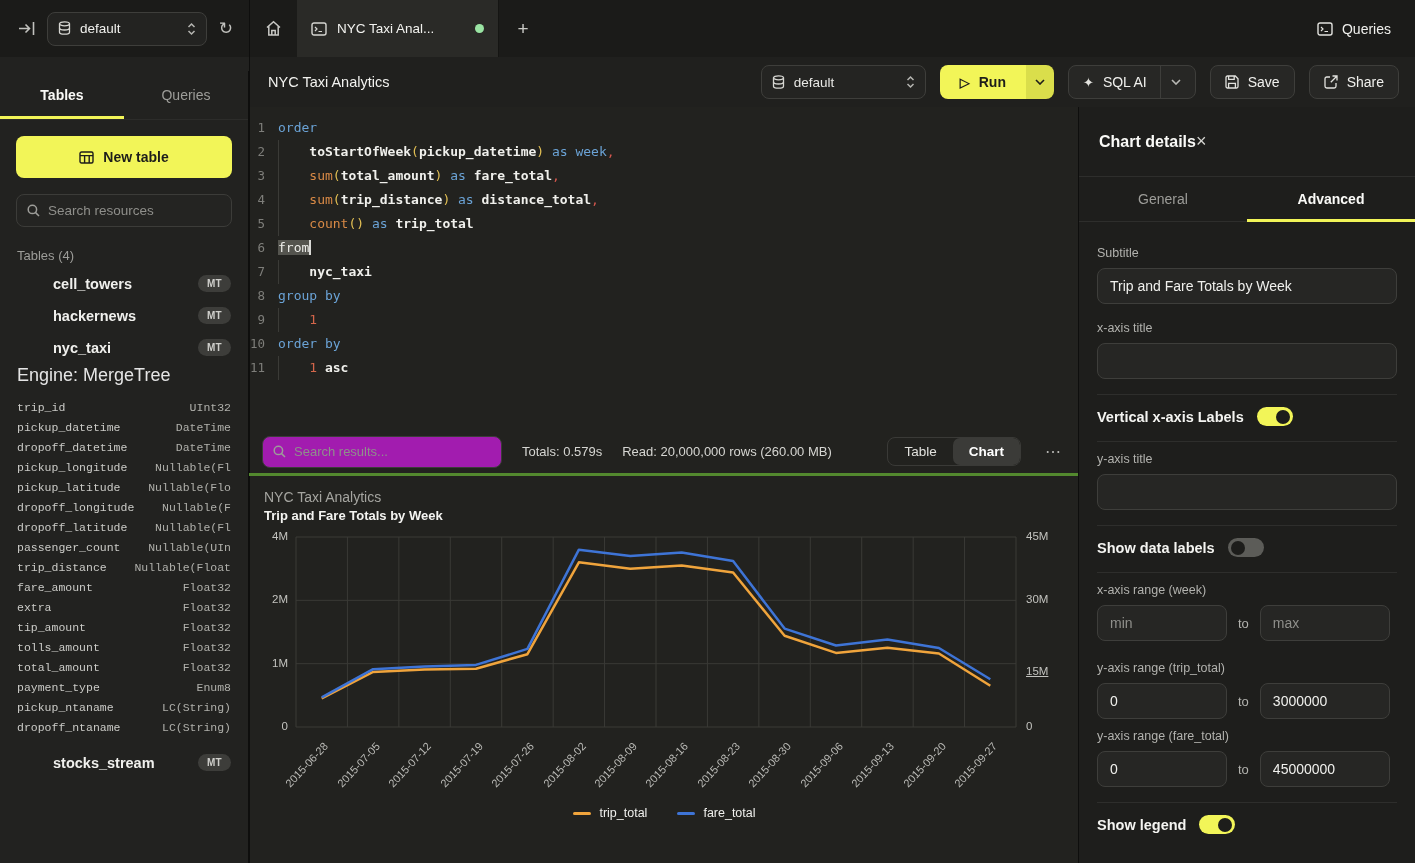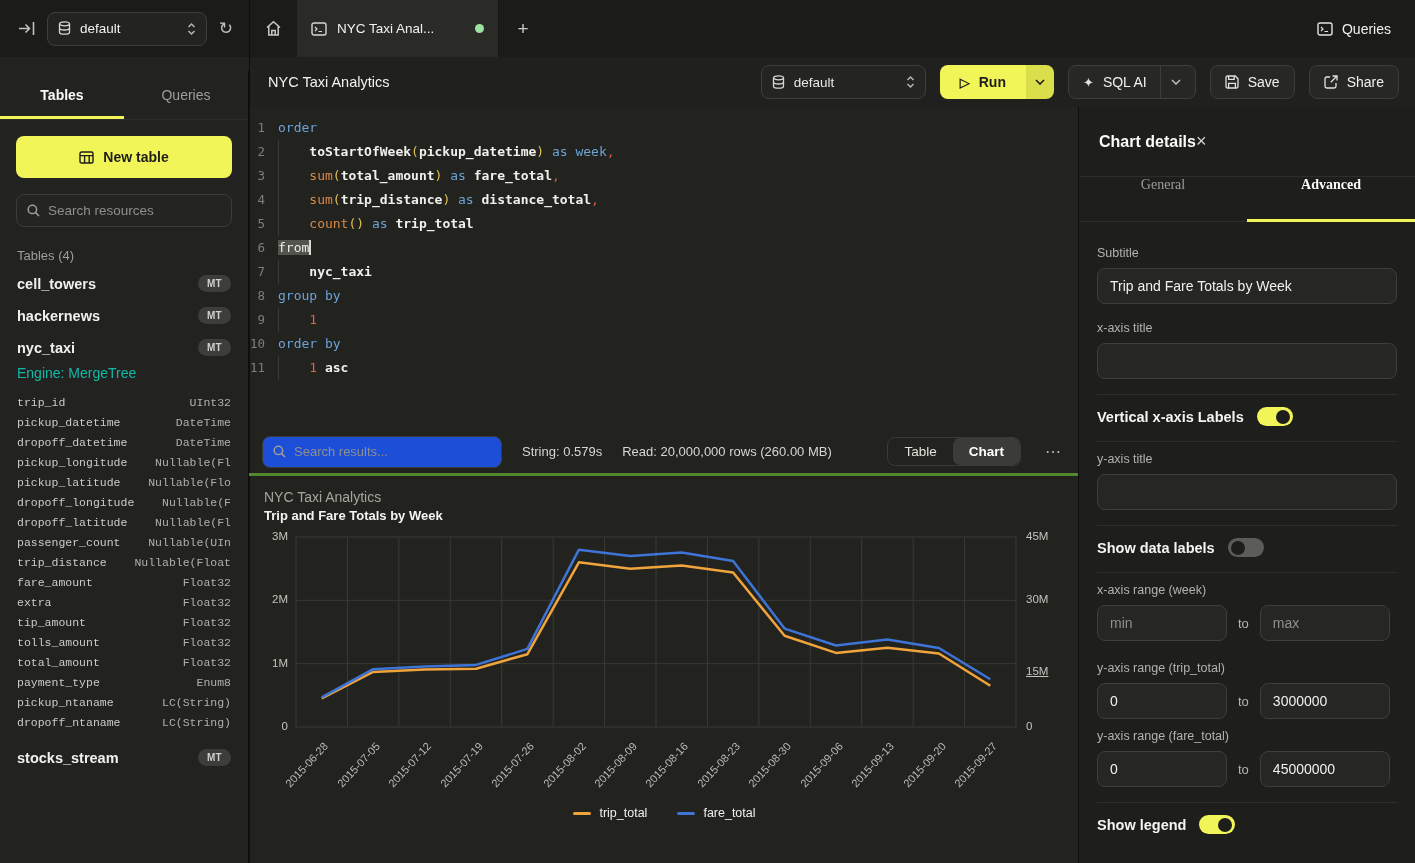--- a/index.html
+++ b/index.html
@@ -26,24 +26,24 @@
   .sidebar { position:absolute; top:71px; left:0; width:249px; bottom:0; background:#222220; border-right:1px solid #0e0e0d; }
   .side-tabs { height:49px; display:flex; border-bottom:1px solid #2c2c2a; }
   .side-tab { flex:1; display:flex; align-items:center; justify-content:center; font-size:14px; color:#9d9d99; cursor:pointer; position:relative; }
   .side-tab.active { color:#fafaf7; font-weight:700; }
   .side-tab.active::after { content:""; position:absolute; left:0; right:0; bottom:0; height:3px; background:var(--yellow); }
   .new-table { margin:16px; height:42px; background:var(--yellow); border-radius:8px; display:flex; align-items:center; justify-content:center; gap:9px; color:#1d1d1a; font-size:14px; font-weight:700; cursor:pointer; }
   .search-box { margin:2px 16px 0; height:33px; border:1px solid #3c3c39; border-radius:8px; display:flex; align-items:center; gap:8px; padding:0 10px; background:#242422; }
   .search-box input { background:transparent; border:0; outline:0; color:#e8e8e5; font-size:13.5px; width:100%; font-family:"Liberation Sans",sans-serif; }
   .search-box input::placeholder { color:#8f8f8b; }
   .side-section { padding:21px 17px 4px; color:#9d9d99; font-size:13px; }
-  .trow { display:flex; align-items:center; justify-content:space-between; padding:8px 17px 7px; cursor:pointer; }
+  .trow { display:flex; align-items:center; justify-content:space-between; padding:8px 17px 7px; cursor:pointer;margin-left:36px; }
   .trow .tname { font-size:14.5px; font-weight:600; color:#f0f0ed; }
   .mt-badge { background:#3d3d3a; border-radius:10px; font-size:10px; font-weight:700; color:#cfcfcb; padding:3px 9px; letter-spacing:.3px; }
-  .engine-note { padding:2px 17px 10px; color:#14b8a6; font-size:14px; }
+  .engine-note { padding:2px 17px 10px; color:#e5e5e5; font-size:18px; }
   .cols { padding:2px 17px 6px; font-family:Liberation Mono, monospace; font-size:11.5px; }
   .col-row { display:flex; justify-content:space-between; line-height:20px; white-space:nowrap; overflow:hidden; }
   .col-row .cn { color:#cbcbc7; }
   .col-row .ctp { color:#b0b0ab; margin-left:6px; }
 
   
   .qheader { position:absolute; left:249px; top:57px; right:0; height:50px; background:#20201e; display:flex; align-items:center; padding:0 16px 0 18px; border-left:1px solid #0e0e0d; gap:14px; }
   .qtitle { font-size:14.5px; color:#f2f2ef; flex:1; }
   .hdr-db { width:165px; height:34px; border:1px solid #3e3e3b; border-radius:8px; display:flex; align-items:center; gap:9px; padding:0 10px; background:#242422; font-size:13.5px; }
   .hdr-db .grow { flex:1; }
@@ -62,21 +62,21 @@
   .tok-kw { color:#6ba3d6; }
   .tok-id { color:#f0f0ec; font-weight:700; }
   .tok-fn { color:#d98a46; }
   .tok-par { color:#e3c054; }
   .tok-comma { color:#d4574e; }
   .tok-num { color:#d4664a; }
   .tok-sel { background:#54544e; color:#eeeeea; border-right:2px solid #d9d9d5; font-weight:400; }
 
   
   .results { position:absolute; left:249px; top:430px; width:829px; height:43px; display:flex; align-items:center; gap:20px; padding:0 12px; background:#22221f; border-left:1px solid #0e0e0d; }
-  .res-search { width:240px; height:32px; border:1px solid #3c3c39; border-radius:8px; display:flex; align-items:center; gap:8px; padding:0 10px; background:#1d4ed8; }
+  .res-search { width:240px; height:32px; border:1px solid #3c3c39; border-radius:8px; display:flex; align-items:center; gap:8px; padding:0 10px; background:#a21caf; }
   .res-search input { background:transparent; border:0; outline:0; color:#e8e8e5; font-size:13px; width:100%; font-family:"Liberation Sans",sans-serif; }
   .res-search input::placeholder { color:#8f8f8b; }
   .res-stat { font-size:13px; color:#d6d6d2; white-space:nowrap; }
   .res-spacer { flex:1; }
   .seg { display:flex; border:1px solid #3a3a37; border-radius:8px; overflow:hidden; }
   .seg-item { padding:6px 16px; font-size:13.5px; color:#e2e2de; cursor:pointer; }
   .seg-item.sel { background:#3b3b38; color:#ffffff; border-radius:7px; font-weight:600; }
   .more-dots { font-size:16px; color:#b5b5b1; letter-spacing:1px; cursor:pointer; padding:0 4px; }
   .greenline { position:absolute; left:249px; top:473px; width:829px; height:3px; background:#53892e; }
 
@@ -92,21 +92,21 @@
   .legend { position:absolute; left:0; top:330px; width:829px; display:flex; justify-content:center; gap:30px; align-items:center; }
   .leg-item { display:flex; align-items:center; gap:8px; font-size:12.5px; color:#f0f0ed; }
   .leg-swatch { width:18px; height:3px; border-radius:2px; }
 
   
   .details { position:absolute; left:1078px; top:107px; width:337px; bottom:0; background:#1e1e1c; border-left:1px solid #0e0e0d; }
   .dp-head { height:70px; display:flex; align-items:center; padding:0 20px; border-bottom:1px solid #2e2e2c; }
   .dp-head .t { font-size:16px; font-weight:700; color:#fafaf7; }
   .dp-close { font-size:18px; color:#d6d6d2; cursor:pointer; }
   .dp-tabs { height:45px; display:flex; border-bottom:1px solid #2e2e2c; }
-  .dp-tab { flex:1; display:flex; align-items:flex-start; justify-content:center; font-size:14px; color:#9d9d99; cursor:pointer; position:relative;font-family:Liberation Serif, serif; }
+  .dp-tab { flex:1; display:flex; align-items:center; justify-content:center; font-size:14px; color:#9d9d99; cursor:pointer; position:relative; }
   .dp-tab.active { color:#fafaf7; font-weight:600; }
   .dp-tab.active::after { content:""; position:absolute; left:0; right:0; bottom:-1px; height:3px; background:var(--yellow); }
   .dp-body { padding:14px 18px 0; }
   .fld-label { font-size:12.5px; color:#b2b2ae; margin:10px 0 8px; }
   .fld-input { width:100%; height:36px; background:#262624; border:1px solid #3e3e3b; border-radius:8px; color:#f0f0ed; font-size:14px; padding:0 12px; outline:0; font-family:"Liberation Sans",sans-serif; }
   .fld-input::placeholder { color:#8f8f8b; }
   .dp-hr { border:0; border-top:1px solid #2e2e2c; margin:15px 0 5px; }
   .toggle-row { display:flex; align-items:center; gap:13px; margin:12px 0 8px; }
   .toggle-row .tl { font-size:14.5px; font-weight:600; color:#f4f4f1; }
   .toggle { width:36px; height:19px; border-radius:10px; position:relative; cursor:pointer; }
@@ -408,21 +408,21 @@
   <div class="results">
     <div class="res-search">
       <span>
         <svg width="13" height="13" viewBox="0 0 13 13" fill="none" stroke="#9d9d99" stroke-width="1.5">
             <circle cx="5.4" cy="5.4" r="4.2"></circle>
             <path d="M8.6 8.6L12 12"></path>
           </svg>
       </span>
       <input placeholder="Search results..." style="">
     </div>
-    <span class="res-stat">String: 0.579s</span>
+    <span class="res-stat">Totals: 0.579s</span>
     <span class="res-stat">Read: 20,000,000 rows (260.00 MB)</span>
     <span class="res-spacer"></span>
     <div class="seg">
       <div class="seg-item">Table</div>
       <div class="seg-item sel">Chart</div>
     </div>
     <span class="more-dots">⋯</span>
   </div>
   <div class="greenline"></div>
 
@@ -449,21 +449,21 @@
           <line x1="46" x2="766" y1="195" y2="195" stroke="#3a3a36" stroke-width="1"></line>
           <line x1="46" x2="766" y1="131.66666666666666" y2="131.66666666666666" stroke="#3a3a36" stroke-width="1"></line>
           <line x1="46" x2="766" y1="68.33333333333333" y2="68.33333333333333" stroke="#3a3a36" stroke-width="1"></line>
           <line x1="46" x2="766" y1="5" y2="5" stroke="#3a3a36" stroke-width="1"></line>
           <polyline points="71.7,166.5 123.1,139.9 174.6,137.4 226.0,136.7 277.4,122.2 328.9,30.3 380.3,36.7 431.7,33.5 483.1,40.5 534.6,103.8 586.0,120.9 637.4,115.8 688.9,121.5 740.3,153.8" fill="none" stroke="#f0a43c" stroke-width="2.5" stroke-linejoin="round"></polyline>
           <polyline points="71.7,165.4 123.1,137.2 174.6,134.6 226.0,132.9 277.4,116.9 328.9,17.7 380.3,24.0 431.7,20.6 483.1,29.1 534.6,96.6 586.0,113.5 637.4,107.6 688.9,116.0 740.3,147.3" fill="none" stroke="#3e74d6" stroke-width="2.5" stroke-linejoin="round"></polyline>
         </svg>
         <div class="ytick left" style="left: 2px; top: 188px;">0</div>
         <div class="ytick left" style="left: 2px; top: 124.667px;">1M</div>
         <div class="ytick left" style="left: 2px; top: 61.3333px;">2M</div>
-        <div class="ytick left" style="left: 2px; top: -2px;">3M</div>
+        <div class="ytick left" style="left: 2px; top: -2px;">4M</div>
         <div class="ytick" style="left: 776px; top: 188px;">0</div>
         <div class="ytick" style="left: 776px; top: 133px; text-decoration: underline;">15M</div>
         <div class="ytick" style="left: 776px; top: 61.3333px;">30M</div>
         <div class="ytick" style="left: 776px; top: -2px;">45M</div>
       </div>
     <div class="xlabels" id="xlabels">
         <div class="xlab" style="right: 757.286px; top: 6px;">2015-06-28</div>
         <div class="xlab" style="right: 705.857px; top: 6px;">2015-07-05</div>
         <div class="xlab" style="right: 654.429px; top: 6px;">2015-07-12</div>
         <div class="xlab" style="right: 603px; top: 6px;">2015-07-19</div>

